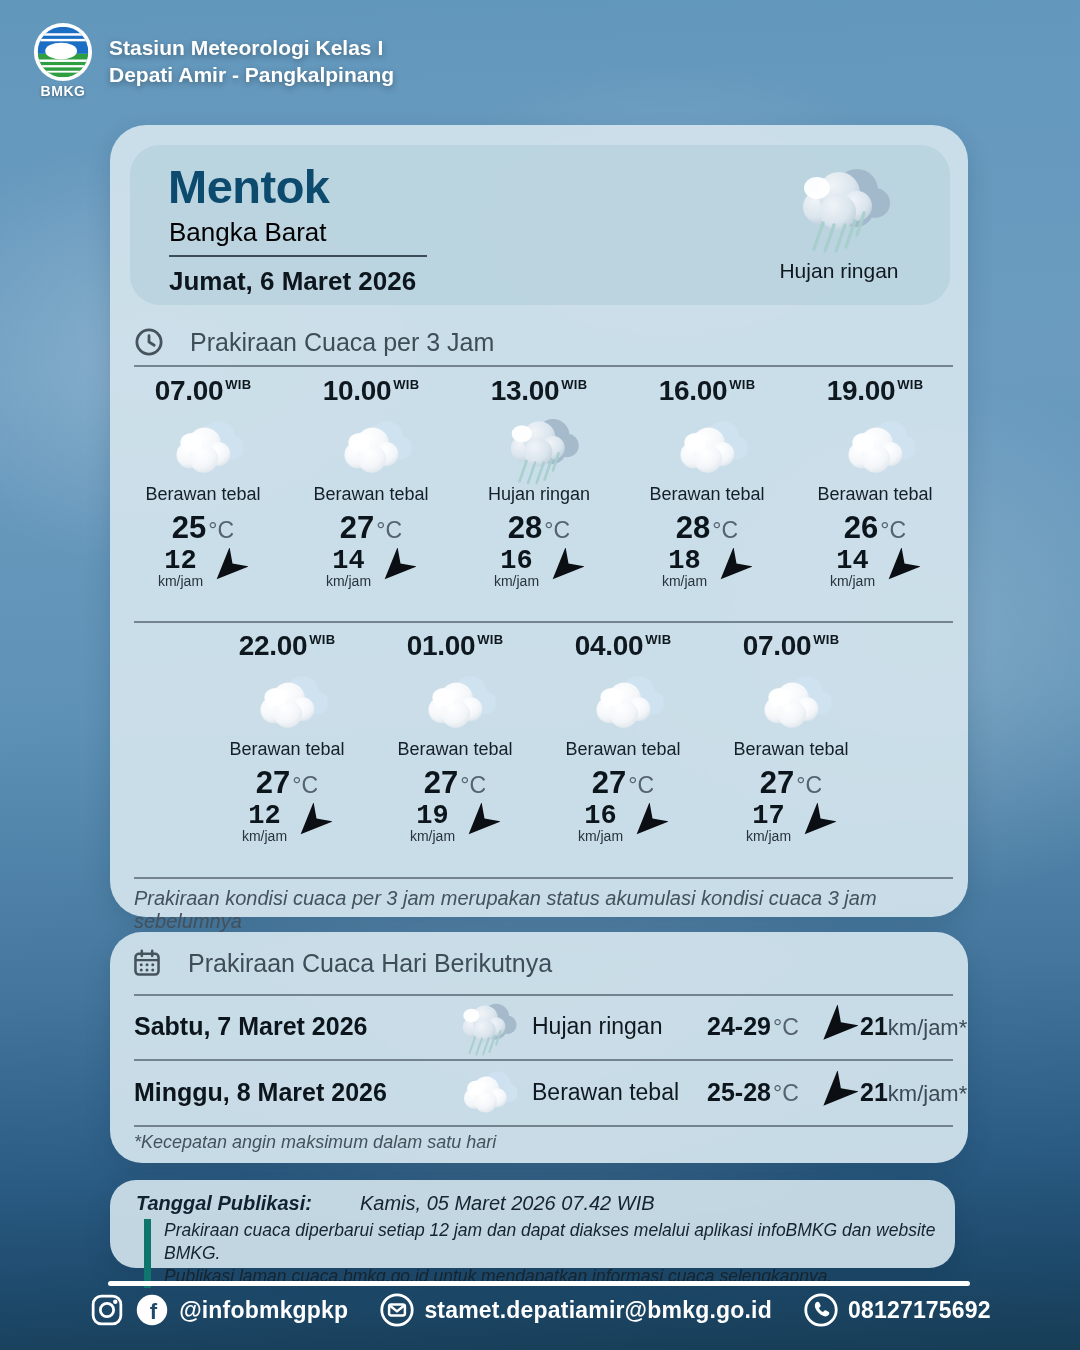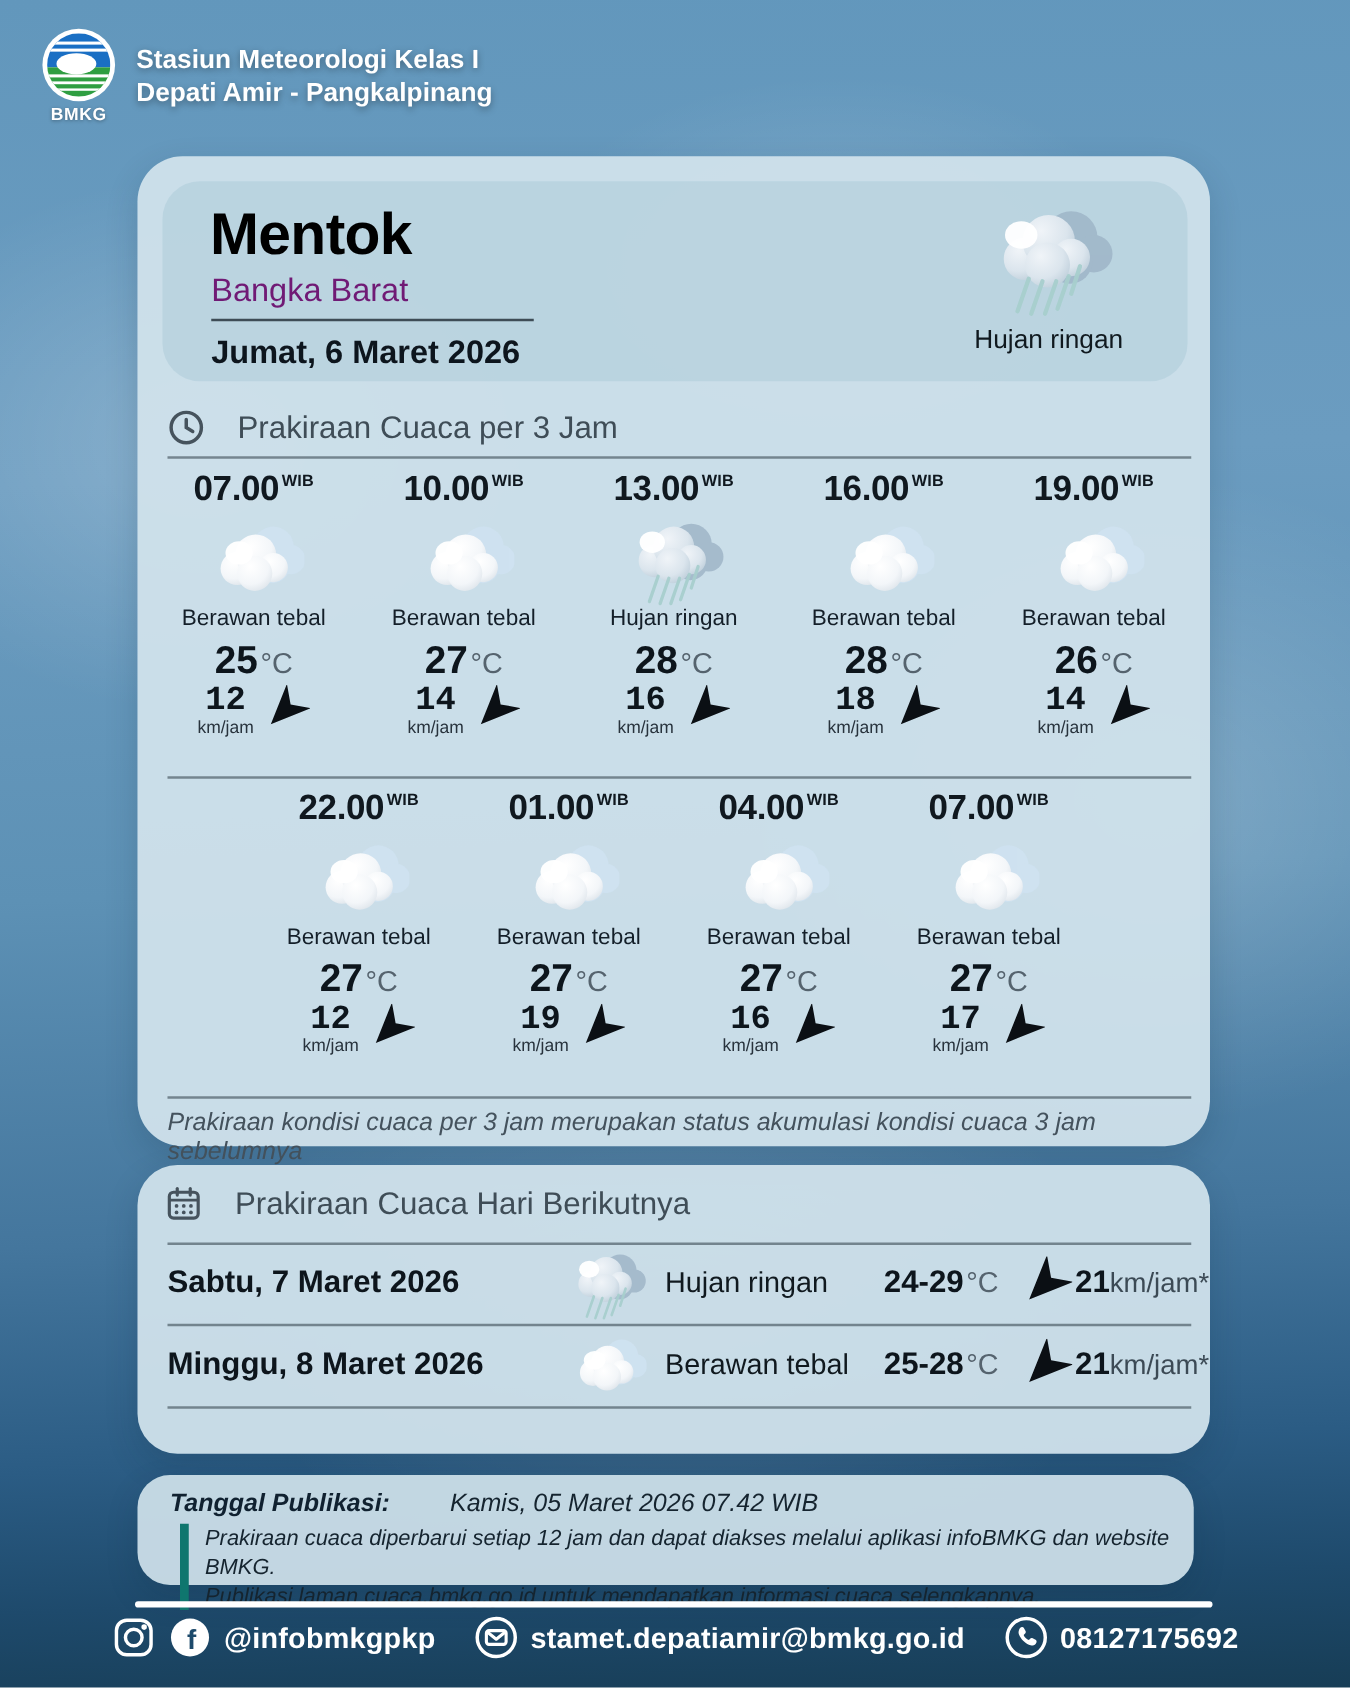--- a/index.html
+++ b/index.html
@@ -25,22 +25,22 @@
   
   .card{position:absolute;left:110px;width:858px;background:rgba(208,226,235,.95);
     border-radius:36px;box-shadow:0 10px 26px rgba(15,35,55,.16);}
   #main-card{top:125px;height:792px;}
   #daily-card{top:932px;height:231px;border-radius:32px;}
   #pub-card{top:1180px;width:845px;height:88px;border-radius:26px;background:rgba(199,219,229,.97);}
 
   
   .inner-header{position:absolute;left:20px;top:20px;right:18px;height:160px;border-radius:30px;
     background:rgba(170,201,215,.48);}
-  .city{position:absolute;left:38px;top:14px;font-size:47px;font-weight:900;color:#000000;letter-spacing:-.5px;}
-  .region{position:absolute;left:39px;top:72px;font-size:26px;font-weight:400;color:#701a75;}
+  .city{position:absolute;left:38px;top:14px;font-size:47px;font-weight:900;color:#0c4a6e;letter-spacing:-.5px;}
+  .region{position:absolute;left:39px;top:72px;font-size:26px;font-weight:400;color:#000000;}
   .hdr-line{position:absolute;left:39px;top:110px;width:258px;border-top:2px solid #3e4c56;}
   .hdr-date{position:absolute;left:39px;top:121px;font-size:26px;font-weight:bold;color:#0d151d;}
   .hdr-wx{position:absolute;right:26px;top:10px;width:170px;text-align:center;}
   .hdr-wx svg{width:104px;height:100px;}
   .hdr-wx .lbl{font-size:21px;font-weight:500;color:#10191f;margin-top:0px;}
 
   .sec-title{display:flex;align-items:center;gap:26px;font-size:25px;font-weight:500;color:#3f4d57;}
   #main-card .sec-title{position:absolute;left:24px;top:202px;}
   #daily-card .sec-title{position:absolute;left:22px;top:16px;}
   .sec-title svg{width:30px;height:30px;flex:0 0 auto;}
@@ -399,20 +399,21 @@
       </svg>
     <div class="dcond">Berawan tebal</div>
     <div class="dtemp"><span>25-28</span><span class="dtunit">°C</span></div>
     <svg class="darrow" viewBox="0 0 100 100">
         <use href="#sym-dart"></use>
       </svg>
     <div class="dwind"><span>21</span><span class="dwunit">km/jam*</span></div>
   </div>
 
   <div class="divider" style="top:193px"></div>
+  <div class="row-note">*Kecepatan angin maksimum dalam satu hari</div>
 </div>
 
 <div class="card" id="pub-card">
   <div class="pubrow">
     <span class="publabel">Tanggal Publikasi:</span>
     <span class="pubdate">Kamis, 05 Maret 2026 07.42 WIB</span>
   </div>
   <div class="pubinfo">
     <div>Prakiraan cuaca diperbarui setiap 12 jam dan dapat diakses melalui aplikasi infoBMKG dan website BMKG.</div>
     <div>Publikasi laman cuaca.bmkg.go.id untuk mendapatkan informasi cuaca selengkapnya.</div>

